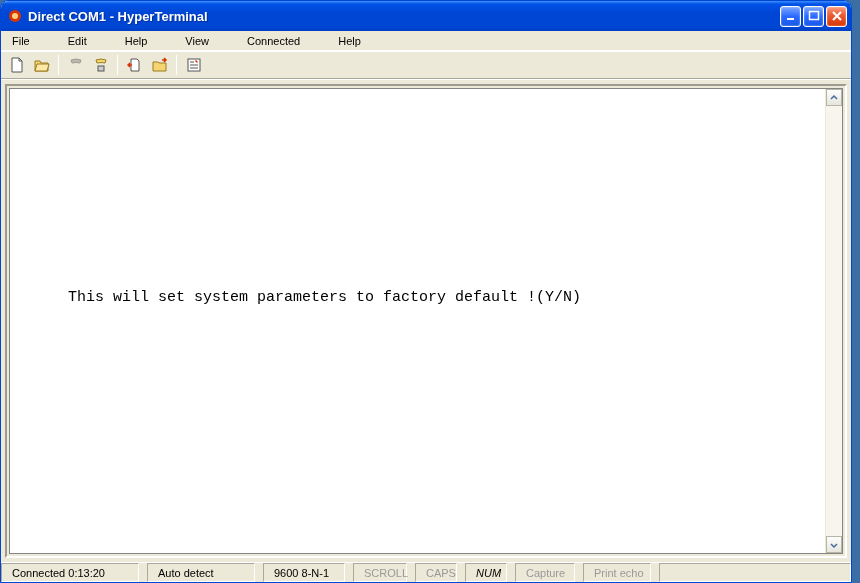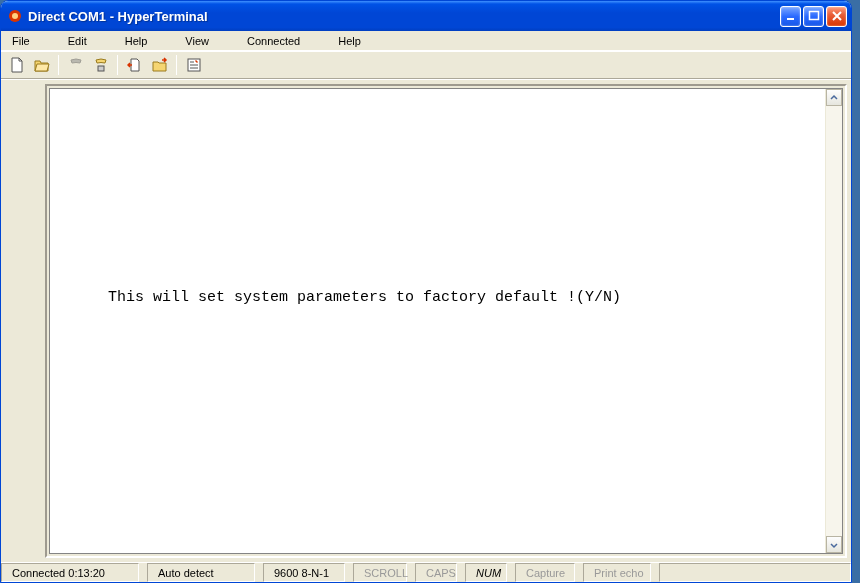--- a/index.html
+++ b/index.html
@@ -101,21 +101,20 @@
     overflow: hidden;
     border-top: 1px solid #fff;
   }
   .frame {
     flex: 1;
     border: 2px solid;
     border-color: #9e9a8f #fff #fff #9e9a8f;
     display: flex;
     background: #ece9d8;
     padding: 2px;
-    margin-left: 40px;
   }
   .term-wrap {
     flex: 1;
     display: flex;
     border: 1px solid #848484;
     background: #fff;
   }
   .terminal {
     flex: 1;
     background: #fff;

